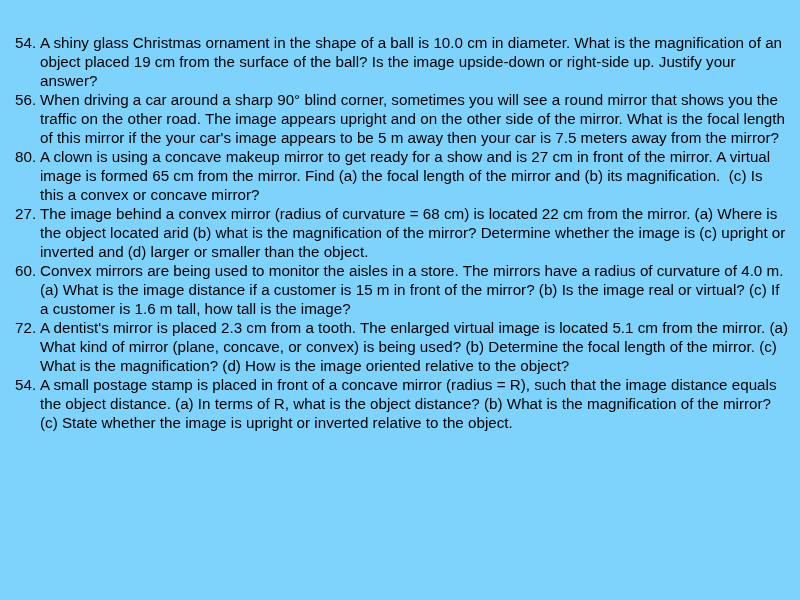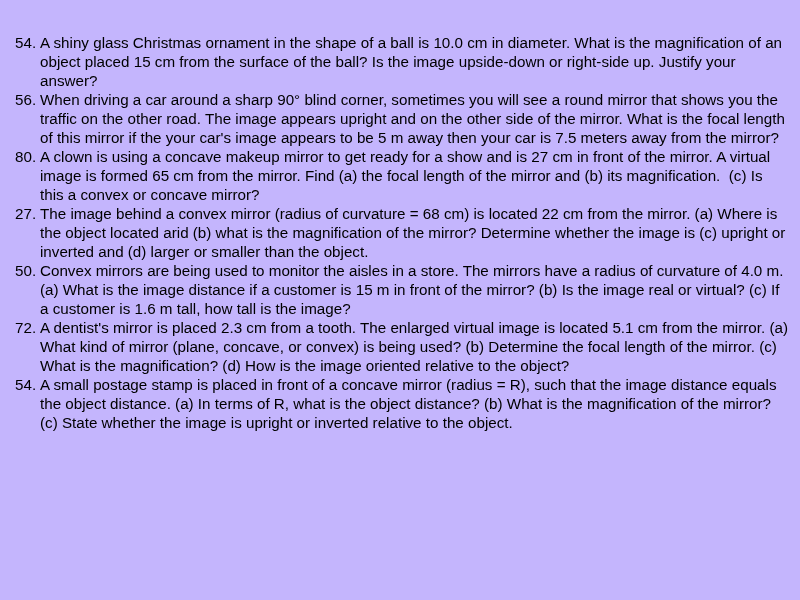--- a/index.html
+++ b/index.html
@@ -6,21 +6,21 @@
     margin: 0;
     padding: 0;
     background: #ffffff;
   }
   .page {
     position: relative;
     width: 800px;
     height: 600px;
     box-sizing: border-box;
     padding: 33px 8px 0 0;
-    background: #c4b5fd;
+    background: #7dd3fc;
     color: #000000;
     font-family: "Liberation Sans", "DejaVu Sans", sans-serif;
     font-size: 15.2px;
     line-height: 19px;
     overflow: hidden;
   }
   .question {
     position: relative;
     padding-left: 40px;
     padding-right: 4px;
@@ -35,42 +35,42 @@
     white-space: pre-wrap;
   }
 </style>
 </head>
 <body>
 
 <div class="page">
 
   <div class="question">
     <span class="qnum">54.</span>
-    <span class="qtext">A shiny glass Christmas ornament in the shape of a ball is 10.0 cm in diameter. What is the magnification of an object placed 15 cm from the surface of the ball? Is the image upside-down or right-side up. Justify your answer?</span>
+    <span class="qtext">A shiny glass Christmas ornament in the shape of a ball is 10.0 cm in diameter. What is the magnification of an object placed 19 cm from the surface of the ball? Is the image upside-down or right-side up. Justify your answer?</span>
   </div>
 
 
   <div class="question">
     <span class="qnum">56.</span>
     <span class="qtext">When driving a car around a sharp 90° blind corner, sometimes you will see a round mirror that shows you the traffic on the other road. The image appears upright and on the other side of the mirror. What is the focal length of this mirror if the your car's image appears to be 5 m away then your car is 7.5 meters away from the mirror?</span>
   </div>
 
 
   <div class="question">
     <span class="qnum">80.</span>
     <span class="qtext">A clown is using a concave makeup mirror to get ready for a show and is 27 cm in front of the mirror. A virtual image is formed 65 cm from the mirror. Find (a) the focal length of the mirror and (b) its magnification.  (c) Is this a convex or concave mirror?</span>
   </div>
 
   <div class="question">
     <span class="qnum">27.</span>
     <span class="qtext">The image behind a convex mirror (radius of curvature = 68 cm) is located 22 cm from the mirror. (a) Where is the object located arid (b) what is the magnification of the mirror? Determine whether the image is (c) upright or inverted and (d) larger or smaller than the object.</span>
   </div>
 
   <div class="question">
-    <span class="qnum">50.</span>
+    <span class="qnum">60.</span>
     <span class="qtext">Convex mirrors are being used to monitor the aisles in a store. The mirrors have a radius of curvature of 4.0 m. (a) What is the image distance if a customer is 15 m in front of the mirror? (b) Is the image real or virtual? (c) If a customer is 1.6 m tall, how tall is the image?</span>
   </div>
 
   <div class="question">
     <span class="qnum">72.</span>
     <span class="qtext">A dentist's mirror is placed 2.3 cm from a tooth. The enlarged virtual image is located 5.1 cm from the mirror. (a) What kind of mirror (plane, concave, or convex) is being used? (b) Determine the focal length of the mirror. (c) What is the magnification? (d) How is the image oriented relative to the object?</span>
   </div>
 
   <div class="question">
     <span class="qnum">54.</span>

